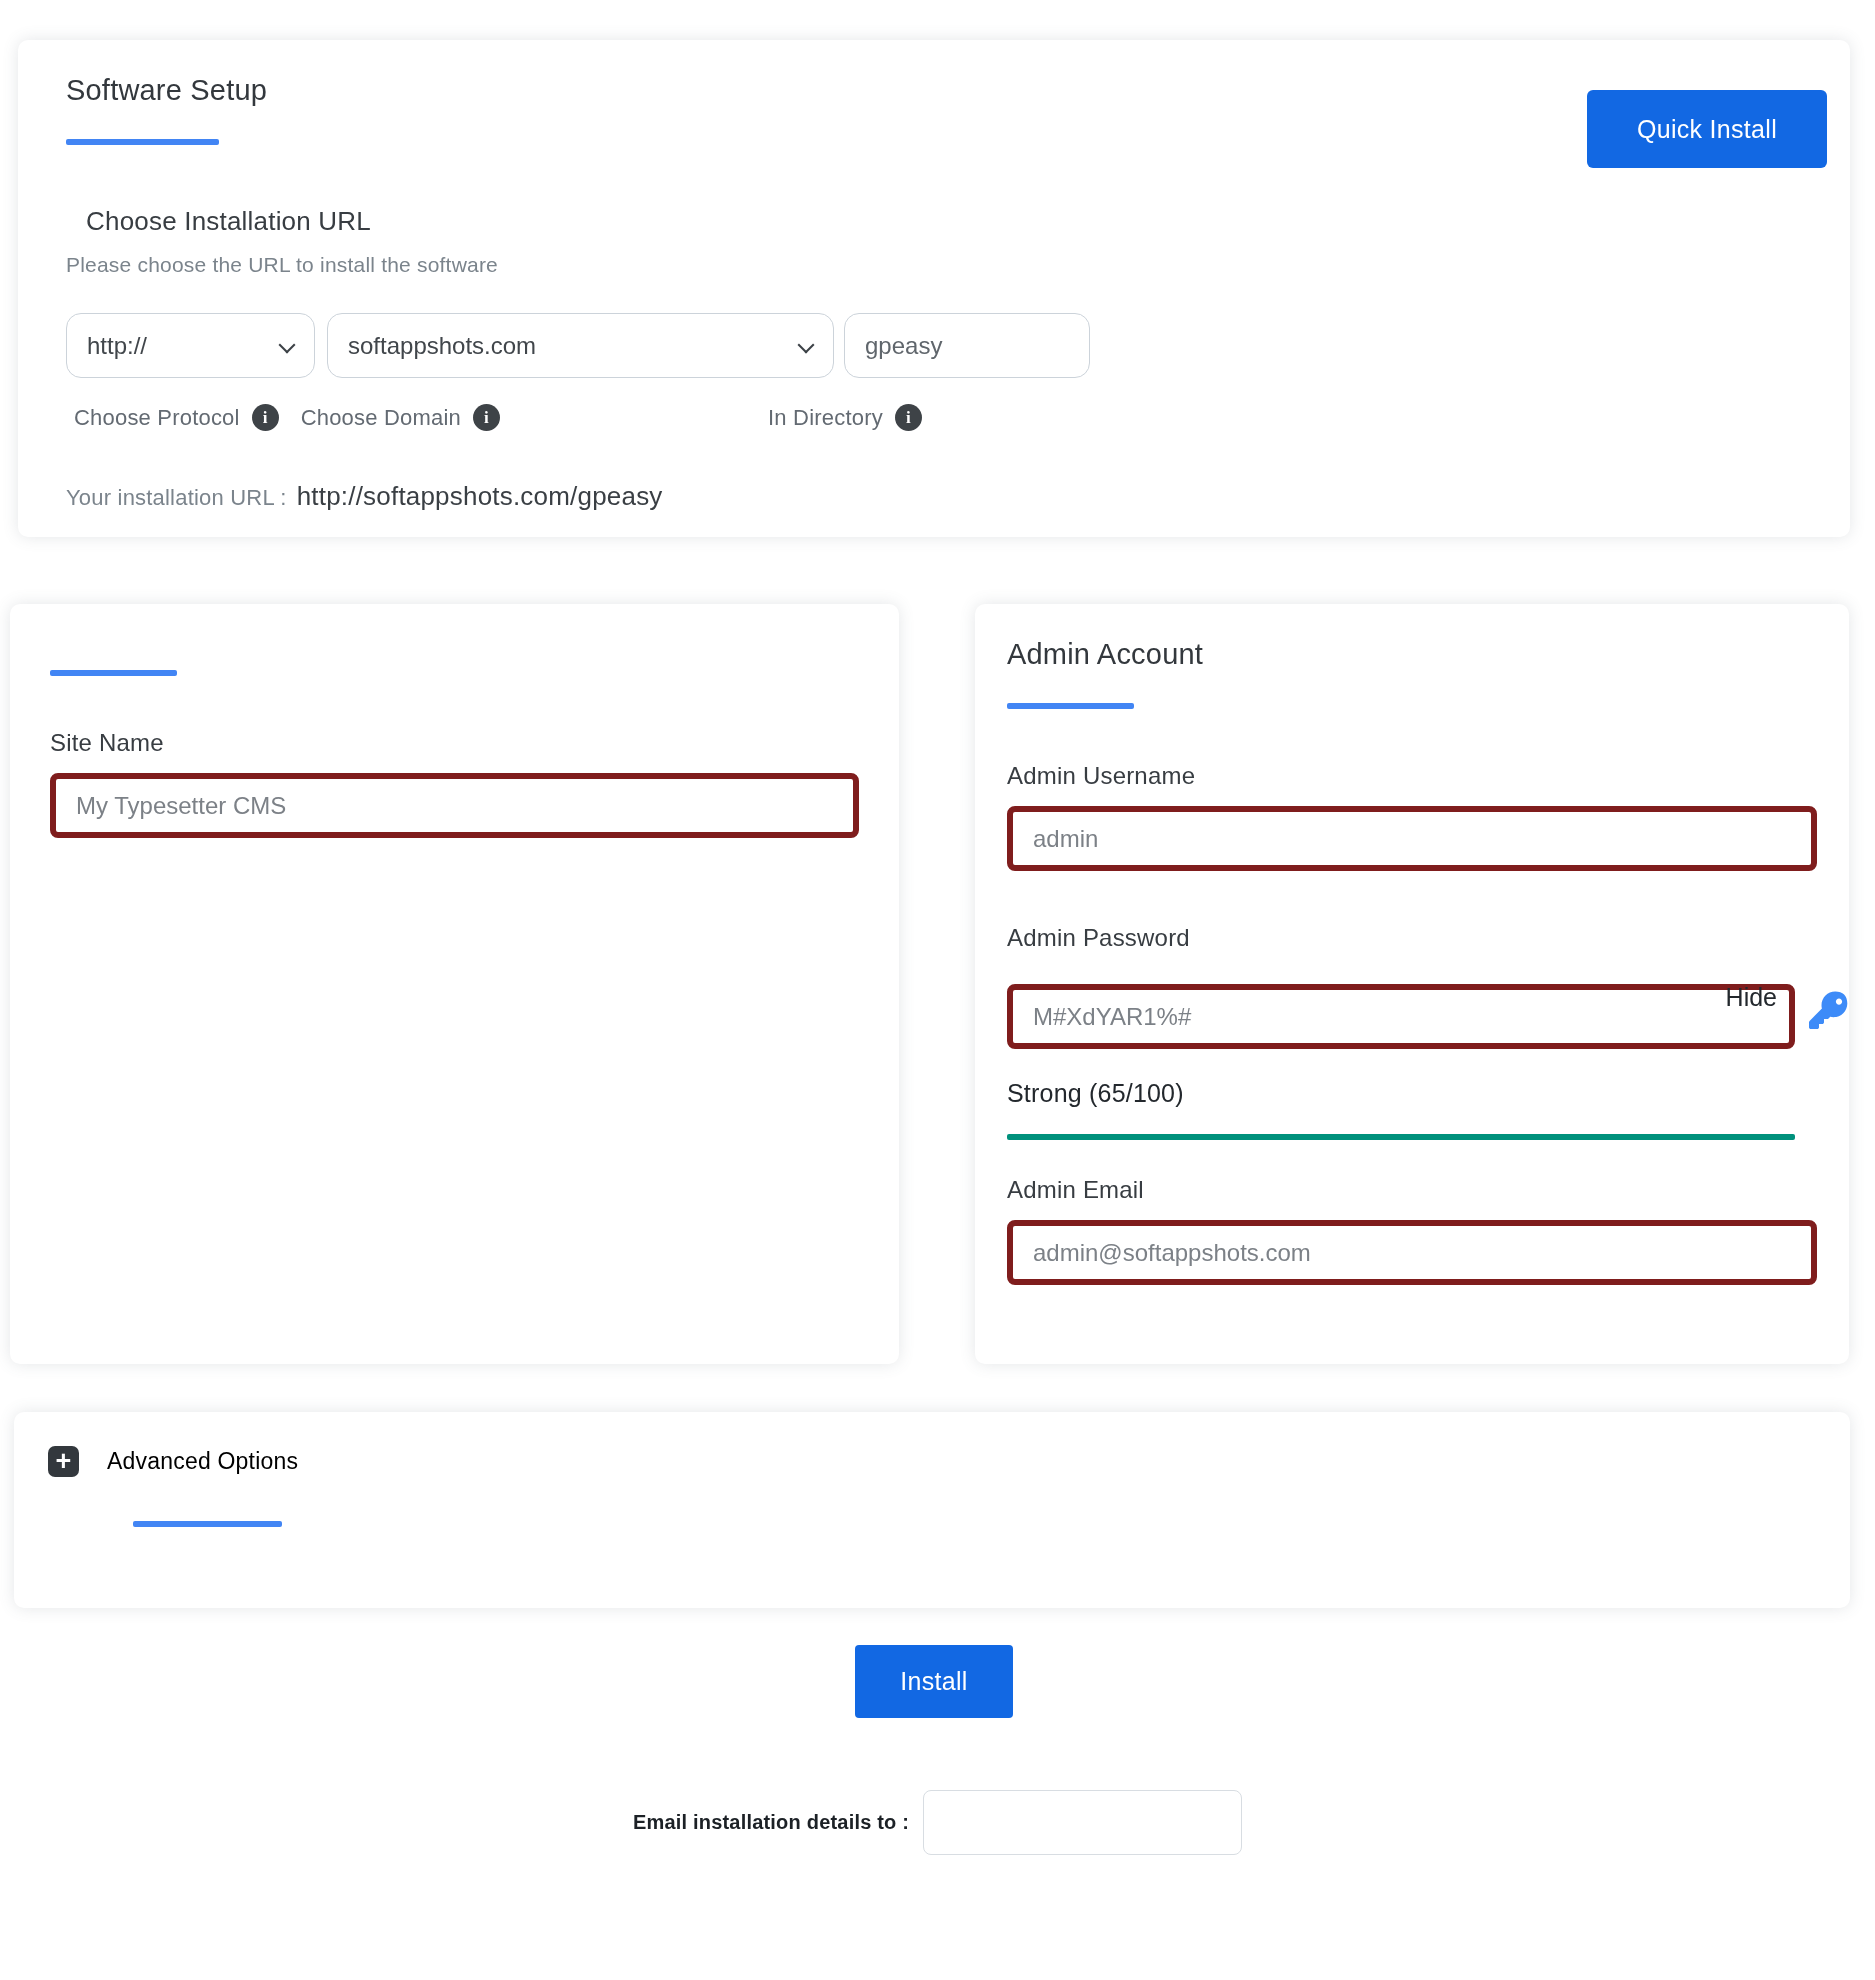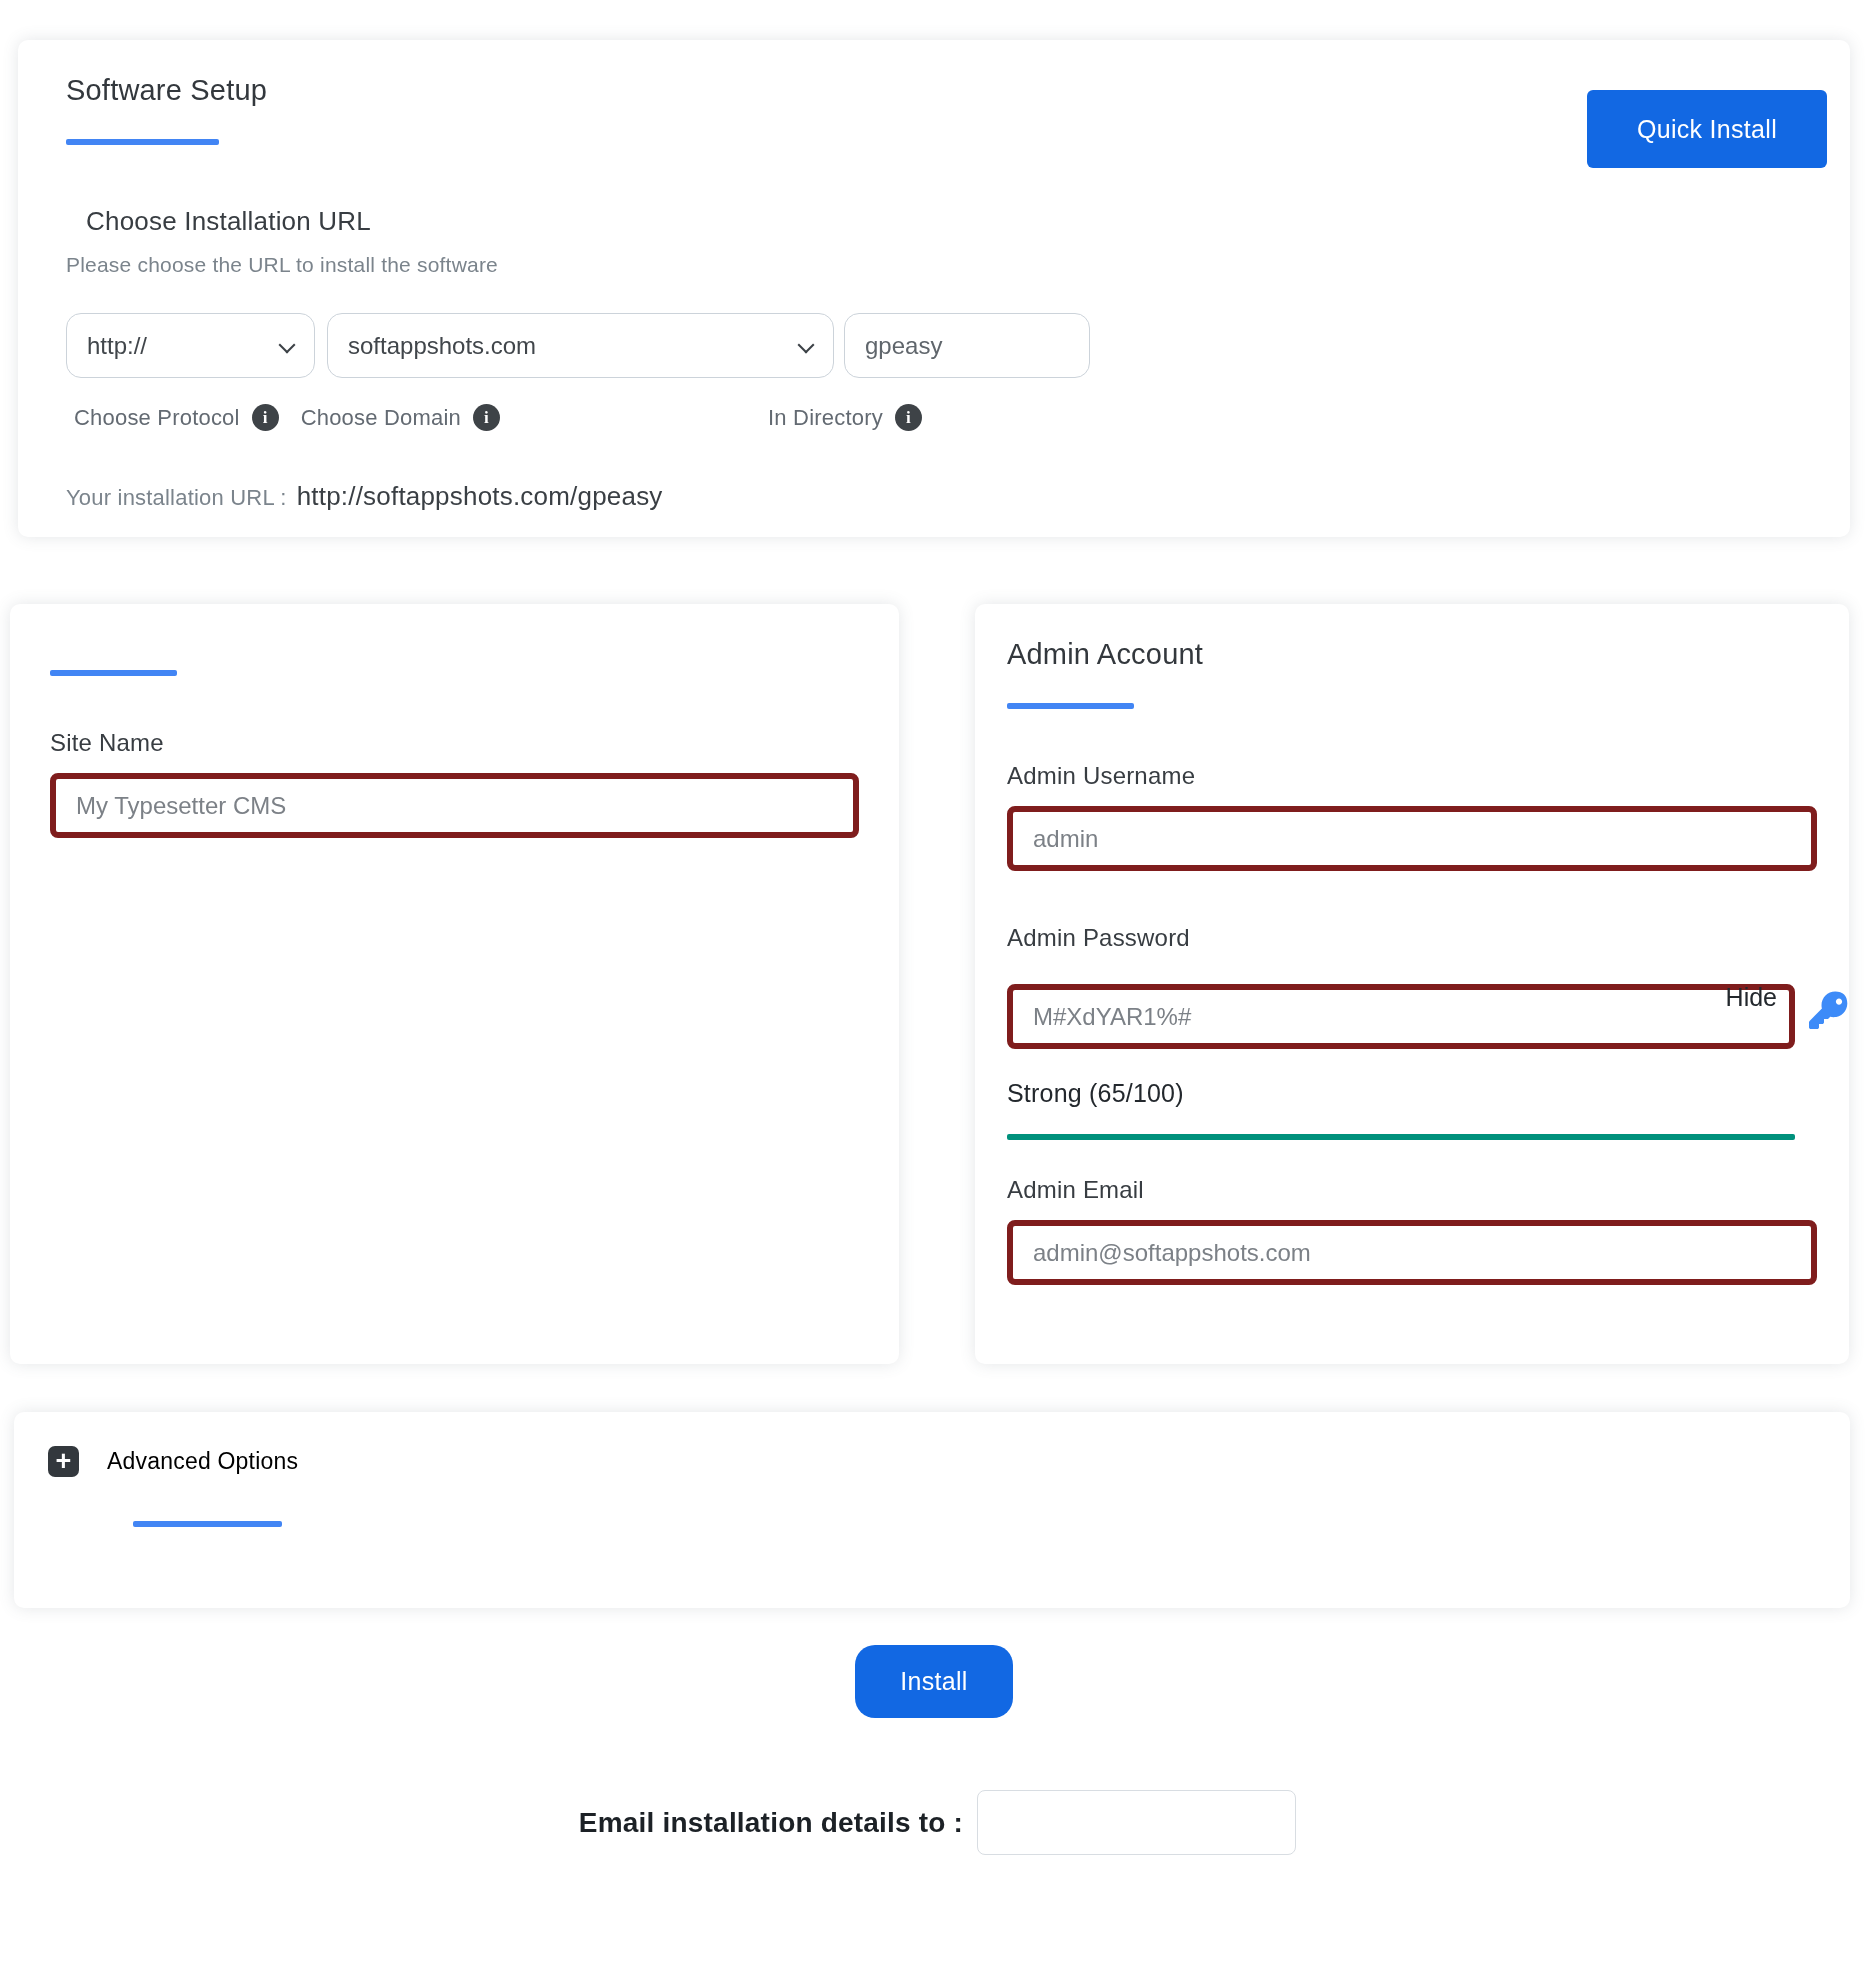--- a/index.html
+++ b/index.html
@@ -92,25 +92,25 @@
     display:inline-flex; align-items:center; justify-content:center;
     width:31px; height:31px; border-radius:7px;
     background:#33383d; color:#fff; font-size:27px; font-weight:700; line-height:1;
   }
   .adv-title { margin-left:28px; font-size:23px; font-weight:500; color:#000000; }
   .adv-underline { width:149px; height:6px; border-radius:2px; background:#4285f4; margin:44px 0 0 85px; }
   
   .install-btn {
     position:absolute; left:855px; top:1645px;
     width:158px; height:73px;
-    background:#1268e3; color:#fff; border:none; border-radius:20px;
+    background:#1268e3; color:#fff; border:none; border-radius:4px;
     font-size:25px; font-family:inherit; cursor:pointer; letter-spacing:0.3px;
   }
   .email-row { position:absolute; left:0; top:1790px; width:1875px; display:flex; justify-content:center; align-items:center; }
-  .email-row-label { font-size:28px; font-weight:700; color:#1c2126; }
+  .email-row-label { font-size:20px; font-weight:700; color:#1c2126; }
   .email-row input {
     margin-left:14px; width:319px; height:65px;
     border:1px solid #d8dde2; border-radius:8px;
     font-family:inherit; font-size:24px; color:#5a6066; padding:0 16px; outline:none;
   }
 </style>
 </head>
 <body>
 
 <section class="card card-top">

